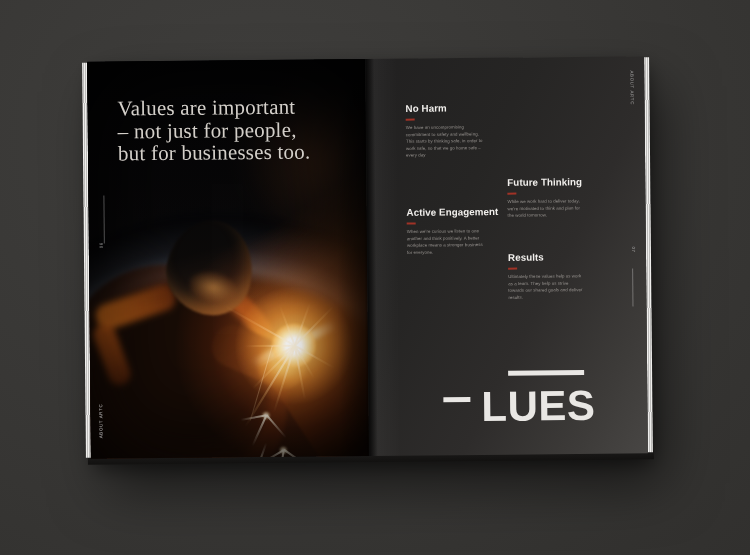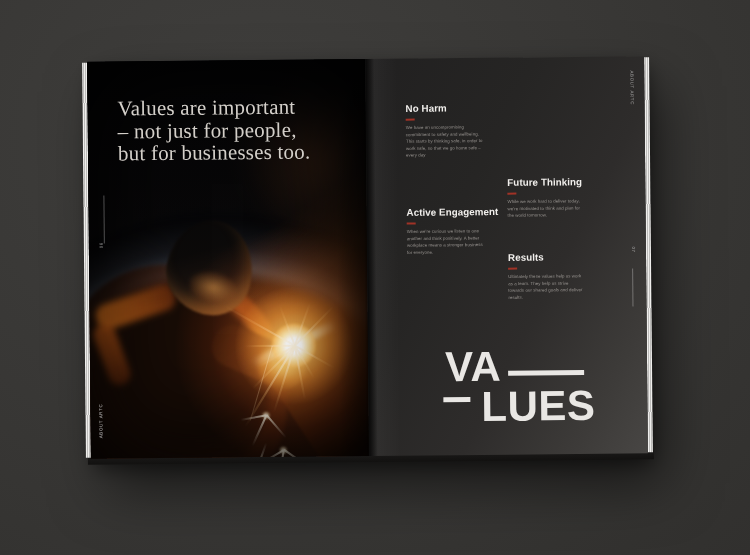--- a/index.html
+++ b/index.html
@@ -218,21 +218,20 @@
     <div class="sec-b" style="left:141px; top:141px;">While we work hard to deliver today, we're motivated to think and plan for the world tomorrow.</div>
 
     <div class="sec-h" style="left:40px; top:149px;">Active Engagement</div>
     <div class="sec-dash" style="left:40px; top:164px; background:#a03226;"></div>
     <div class="sec-b" style="left:40px; top:170px;">When we're curious we listen to one another and think positively. A better workplace means a stronger business for everyone.</div>
 
     <div class="sec-h" style="left:141px; top:195px;">Results</div>
     <div class="sec-dash" style="left:141px; top:210px; background:#a03226;"></div>
     <div class="sec-b" style="left:141px; top:216px;">Ultimately these values help us work as a team. They help us strive towards our shared goals and deliver results.</div>
 
-    <div class="big big-va">VA</div>
     <div class="val-dash long"></div>
     <div class="val-dash short"></div>
     <div class="big big-lues">LUES</div>
 
     <div class="v-label down rp-artc">ABOUT ARTC</div>
     <div class="v-label down rp-num">07</div>
     <div class="num-line rp-line"></div>
   </div>
 
   <div class="spine-shade"></div>

